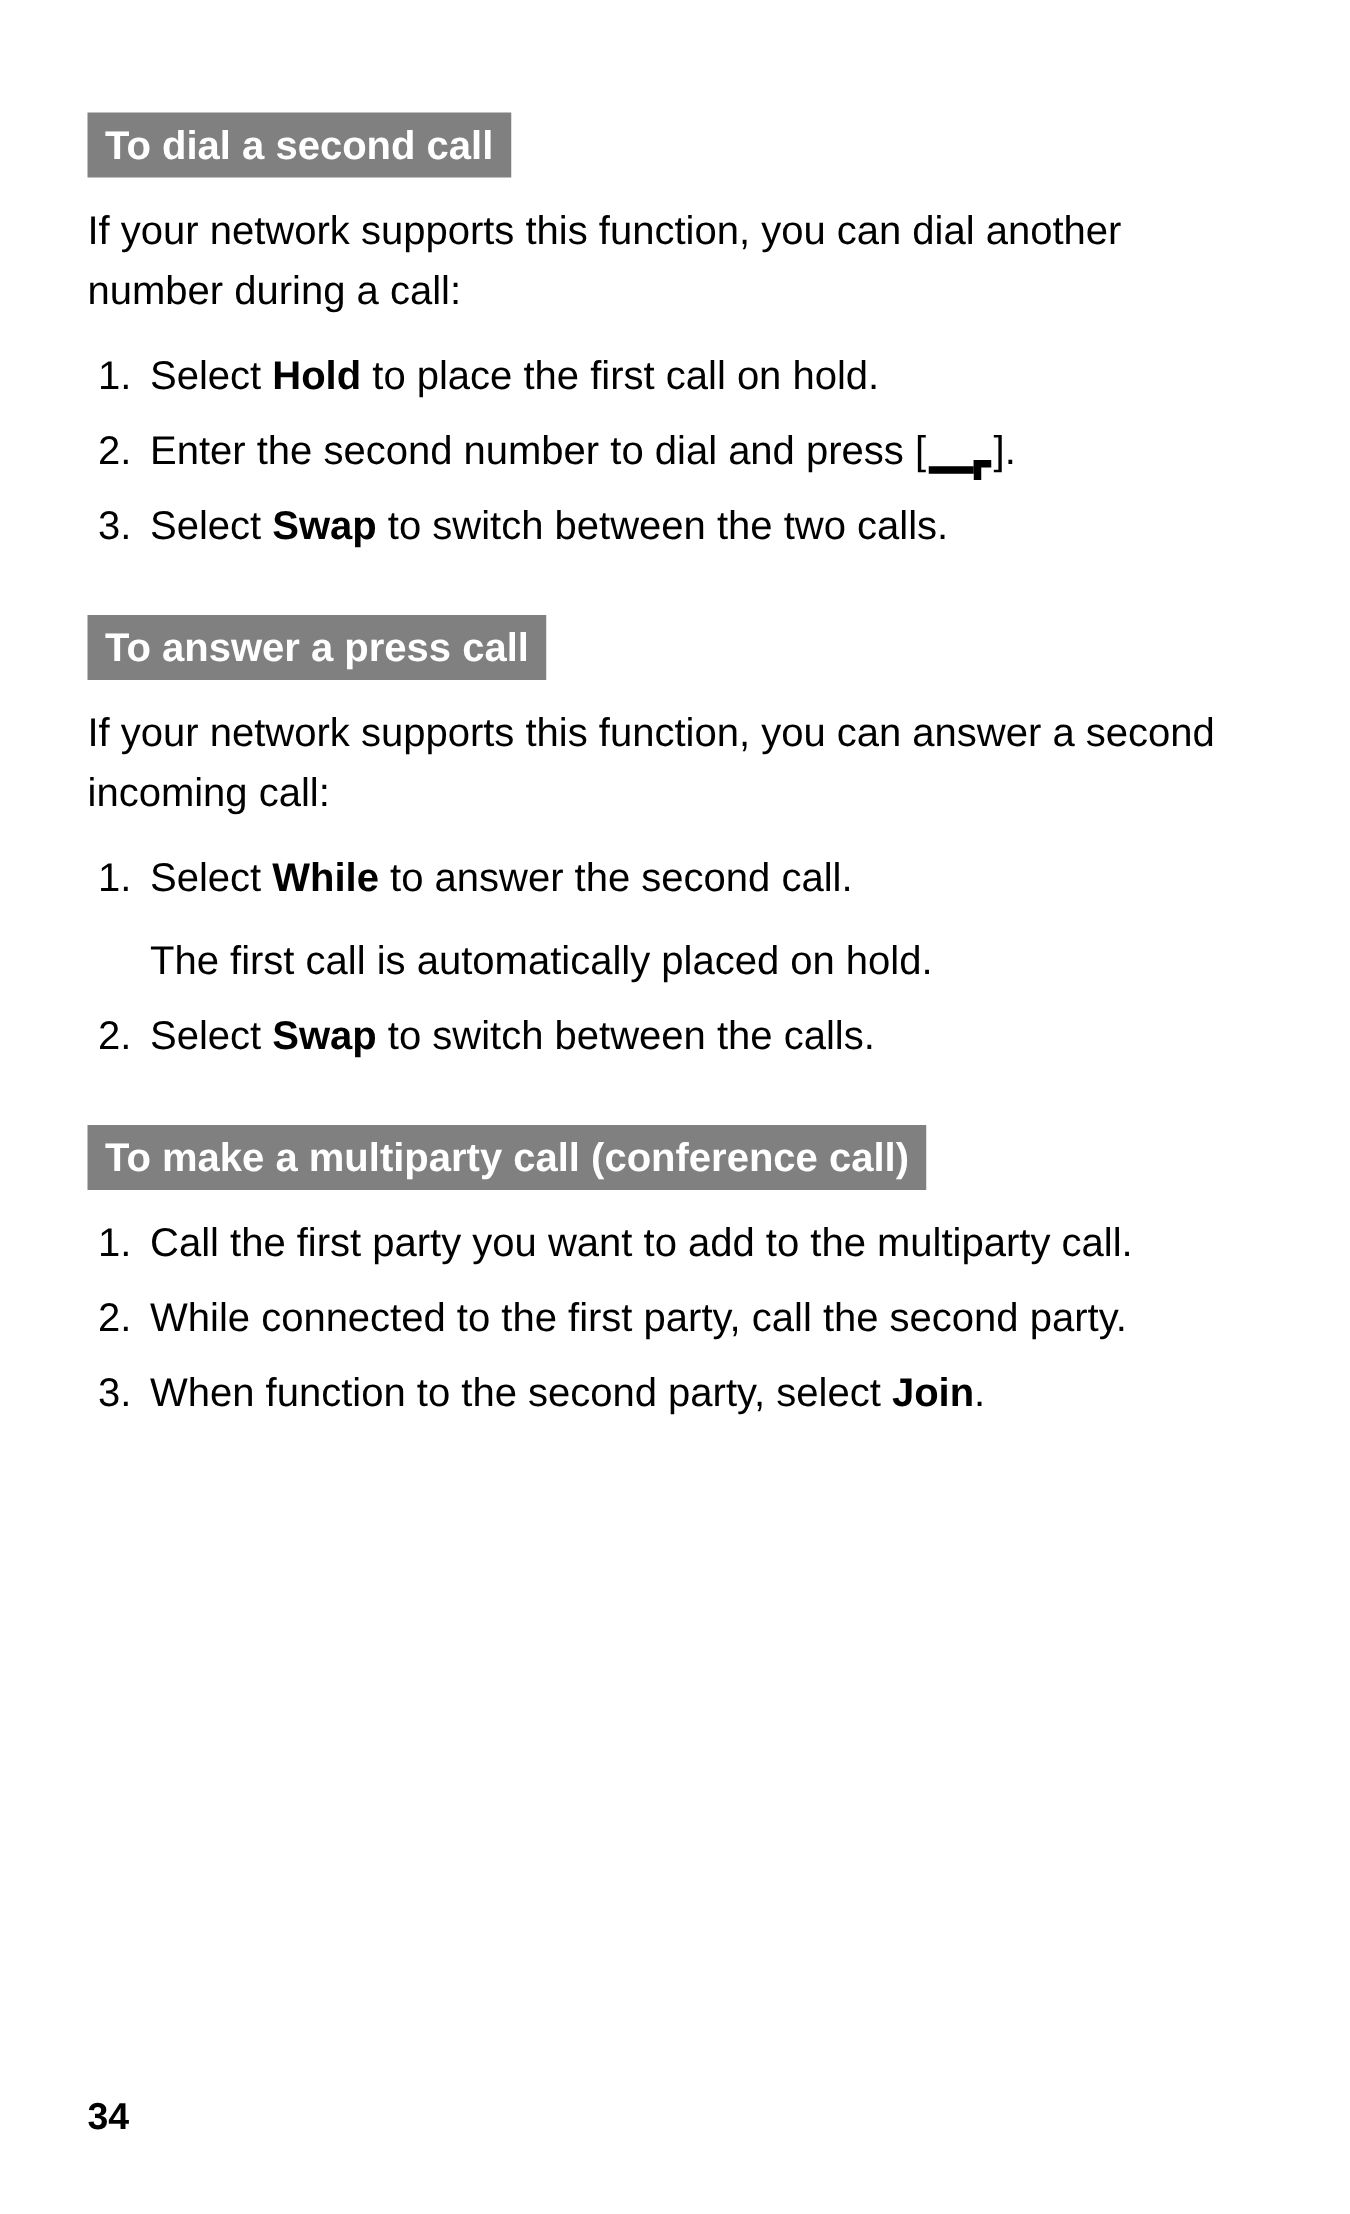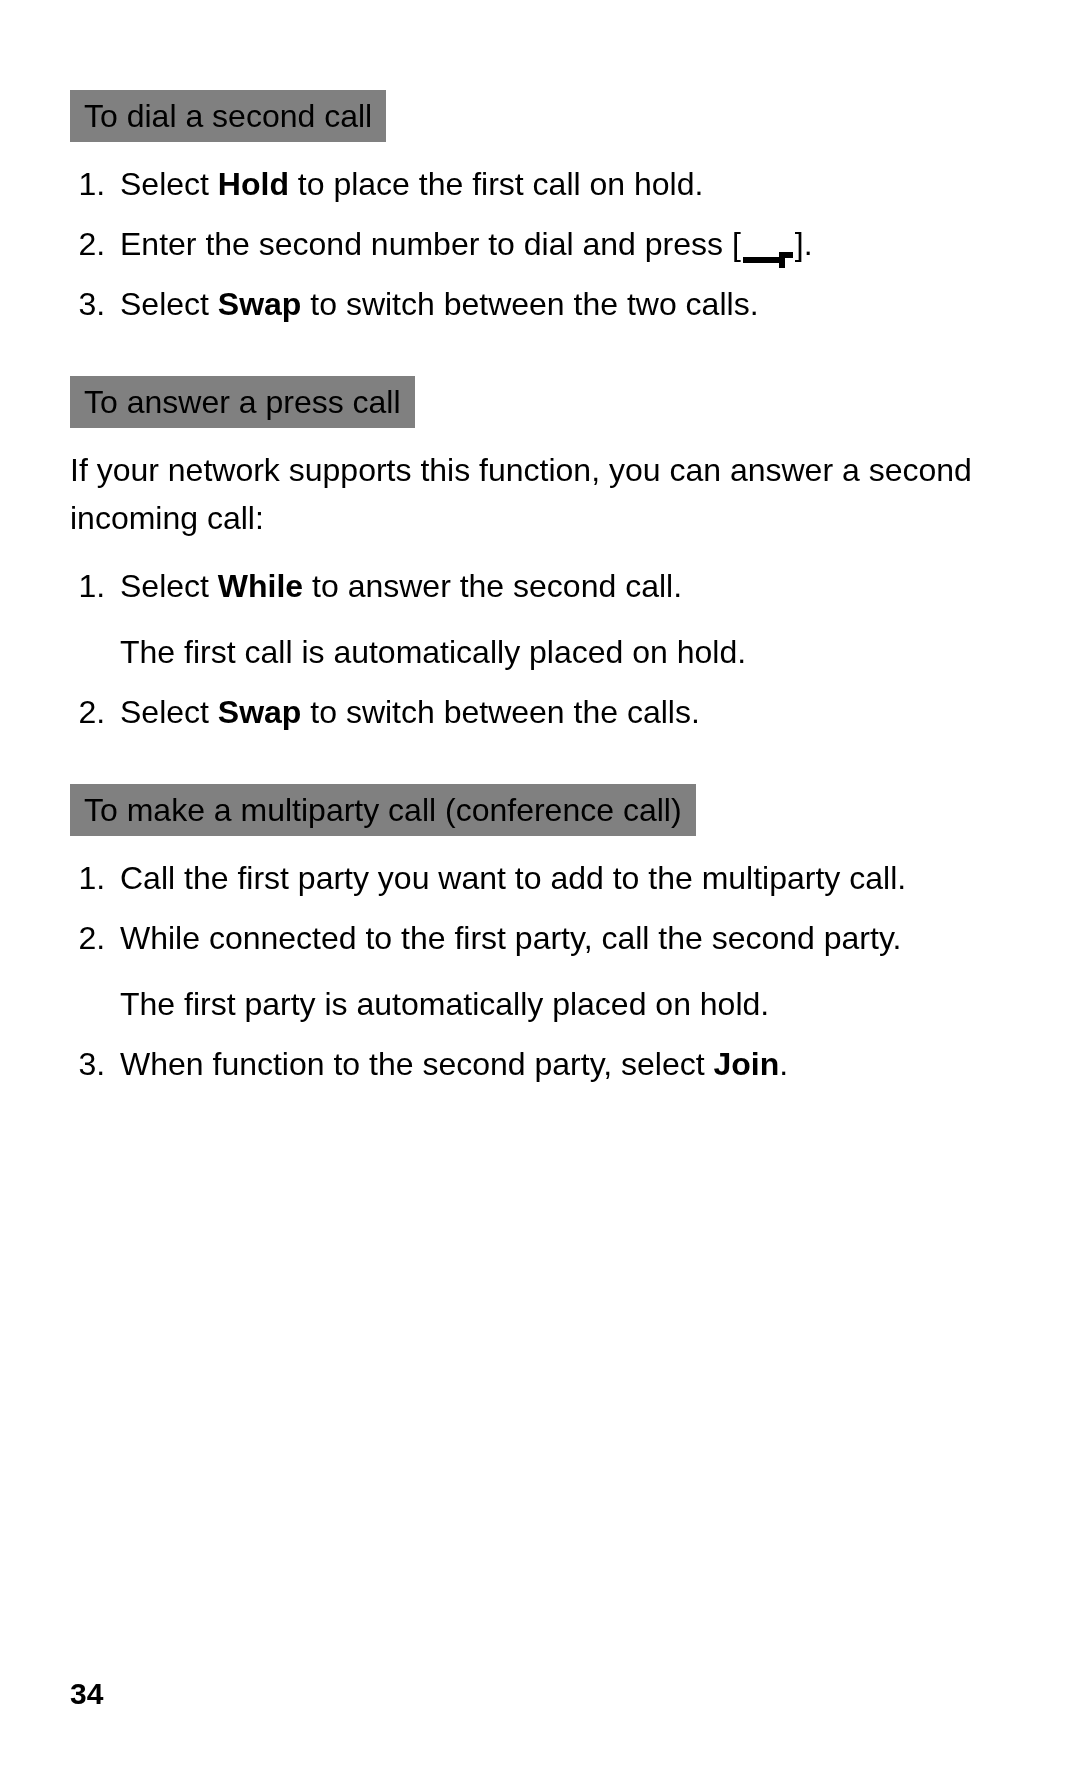--- a/index.html
+++ b/index.html
@@ -14,22 +14,22 @@
   .page {
     box-sizing: border-box;
     padding: 90px 70px 60px 70px;
     width: 1080px;
     height: 1771px;
     position: relative;
   }
   .section-heading {
     display: inline-block;
     background: #808080;
-    color: #000000;
-    font-weight: normal;
+    color: #ffffff;
+    font-weight: bold;
     font-size: 32px;
     padding: 6px 14px 6px 14px;
     margin: 0 0 18px 0;
     line-height: 1.25;
   }
   .intro {
     font-size: 32px;
     line-height: 1.5;
     margin: 0 0 20px 0;
   }
@@ -68,20 +68,21 @@
     margin-bottom: 48px;
   }
 </style>
 </head>
 <body>
 
 <div class="page">
 
   <div class="section-block">
     <div class="section-heading">To dial a second call</div>
+    <p class="intro">If your network supports this function, you can dial another number during a call:</p>
     <ol class="steps">
       <li>
         <span>Select </span><b>Hold</b><span> to place the first call on hold.</span>
       </li>
       <li>
         <span>Enter the second number to dial and press [</span><span class="send-icon"><svg viewBox="0 0 54 20" width="54" height="20">
               <rect x="2" y="7" width="36" height="6" fill="#000"></rect>
               <rect x="38" y="2" width="6" height="16" fill="#000"></rect>
               <rect x="38" y="2" width="14" height="6" fill="#000"></rect>
             </svg></span><span>].</span>
@@ -107,21 +108,20 @@
   </div>
 
   <div class="section-block">
     <div class="section-heading">To make a multiparty call (conference call)</div>
     <ol class="steps">
       <li>
         <span>Call the first party you want to add to the multiparty call.</span>
       </li>
       <li>
         <span>While connected to the first party, call the second party.</span>
-        <span class="step-sub">The first party is automatically placed on hold.</span>
       </li>
       <li>
         <span>When function to the second party, select </span><b>Join</b><span>.</span>
       </li>
     </ol>
   </div>
 
   <div class="page-number">34</div>
 </div>
 

